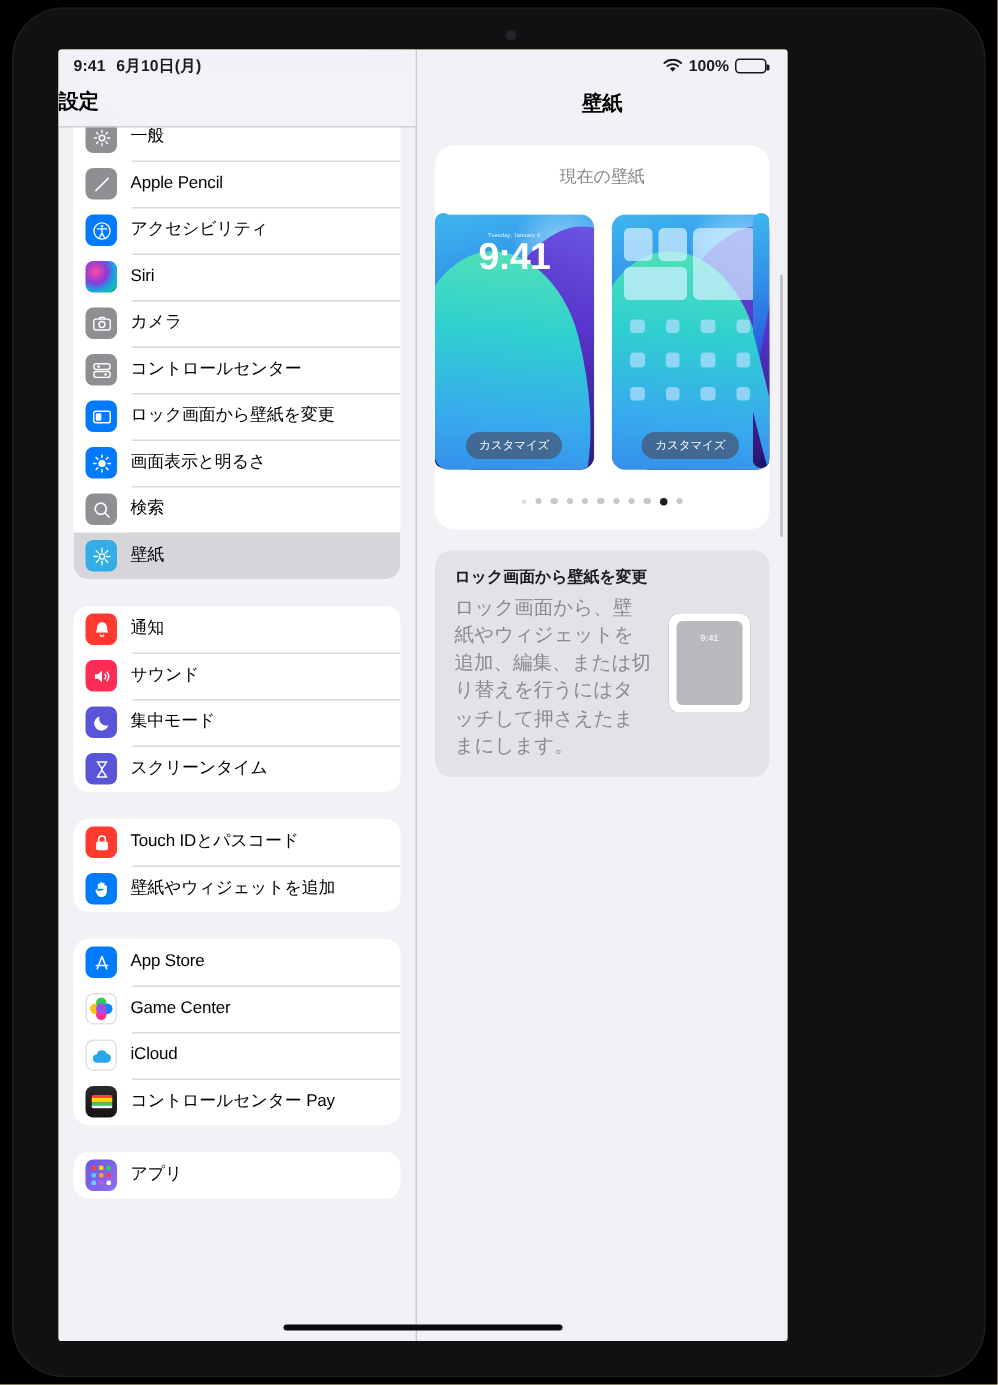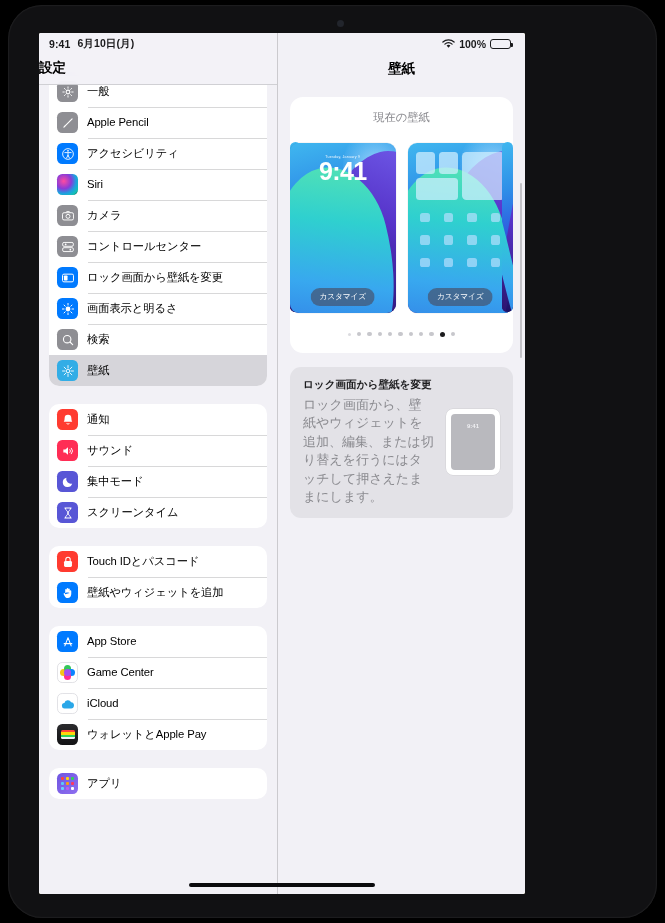--- a/index.html
+++ b/index.html
@@ -643,21 +643,21 @@
                 </div>
                 <div class="row">
                   <div class="app-icon ic-wallet">
                     <div class="wallet-card">
                       <i style="background:#ff453a"></i>
                       <i style="background:#ffd60a"></i>
                       <i style="background:#30d158"></i>
                       <i style="background:#f2f2f7"></i>
                     </div>
                   </div>
-                  <div class="row-label">ウォレットとApple Pay</div>
+                  <div class="row-label">コントロールセンター Pay</div>
                 </div>
               </div>
               <div class="group">
                 <div class="row">
                   <div class="app-icon ic-apps">
                     <div class="apps-grid">
                       <i style="background:#ff453a"></i>
                       <i style="background:#ffd60a"></i>
                       <i style="background:#30d158"></i>
                       <i style="background:#5ac8fa"></i>

